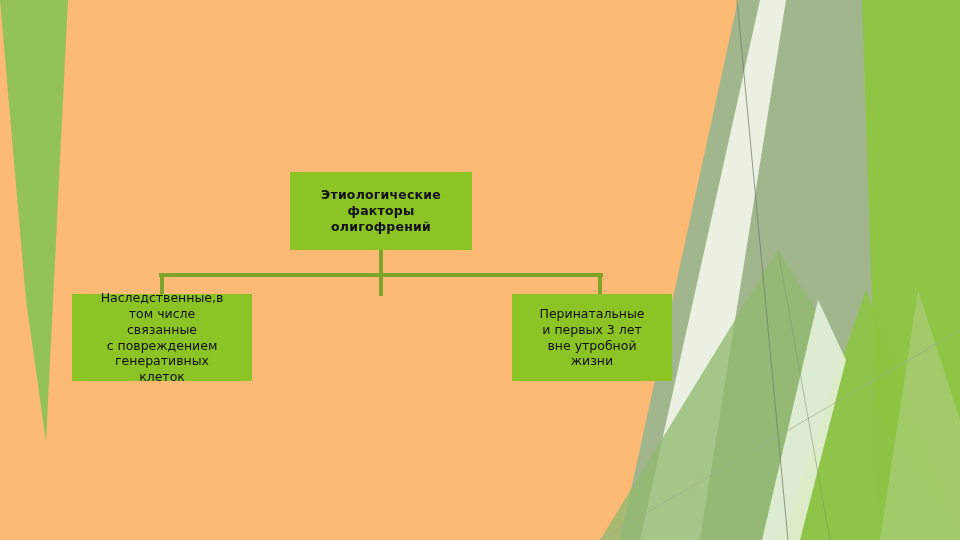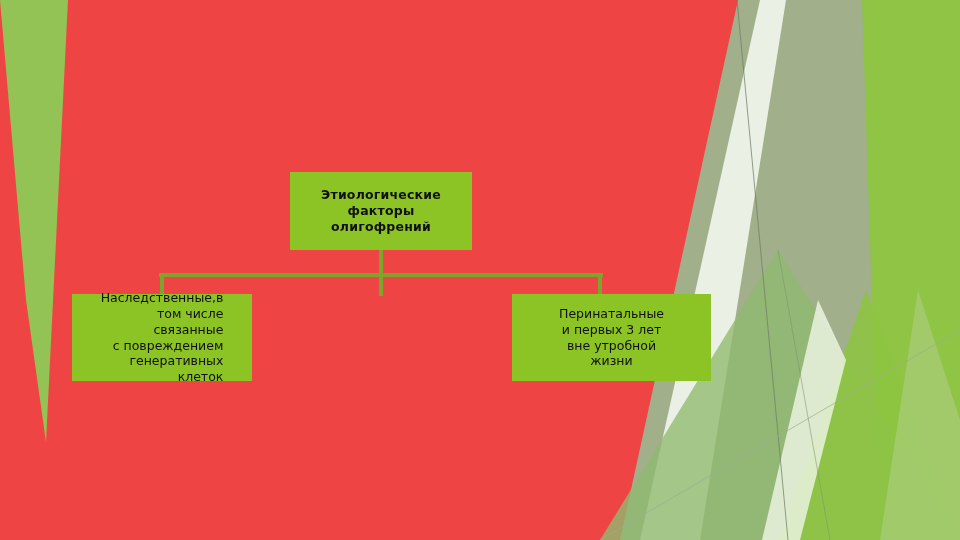--- a/index.html
+++ b/index.html
@@ -11,21 +11,21 @@
     width: 960px;
     height: 540px;
     background: #ffffff;
     font-family: "DejaVu Sans", sans-serif;
     overflow: hidden;
   }
   .slide {
     position: relative;
     width: 960px;
     height: 540px;
-    background: #ef4444;
+    background: #fdba74;
     overflow: hidden;
   }
   
   .bg-deco {
     position: absolute;
     inset: 0;
     width: 960px;
     height: 540px;
     pointer-events: none;
   }
@@ -60,23 +60,23 @@
     font-size: 12.5px;
     font-weight: bold;
     letter-spacing: 0.2px;
   }
   .node-child {
     top: 294px;
     height: 87px;
     font-size: 12.5px;
     font-weight: normal;
   }
-  .node-child-1 { left: 72px;  width: 180px; text-align: right; }
+  .node-child-1 { left: 72px;  width: 180px; }
   .node-child-2 { left: 291px; width: 179px; }
-  .node-child-3 { left: 512px; width: 199px; }
+  .node-child-3 { left: 512px; width: 160px; }
 </style>
 </head>
 <body>
 
 <div class="slide">
 
   <svg class="bg-deco" viewBox="0 0 960 540" xmlns="http://www.w3.org/2000/svg">
 
     <polygon points="0,0 68,0 46,442 26,300" fill="#93C255"></polygon>
 

